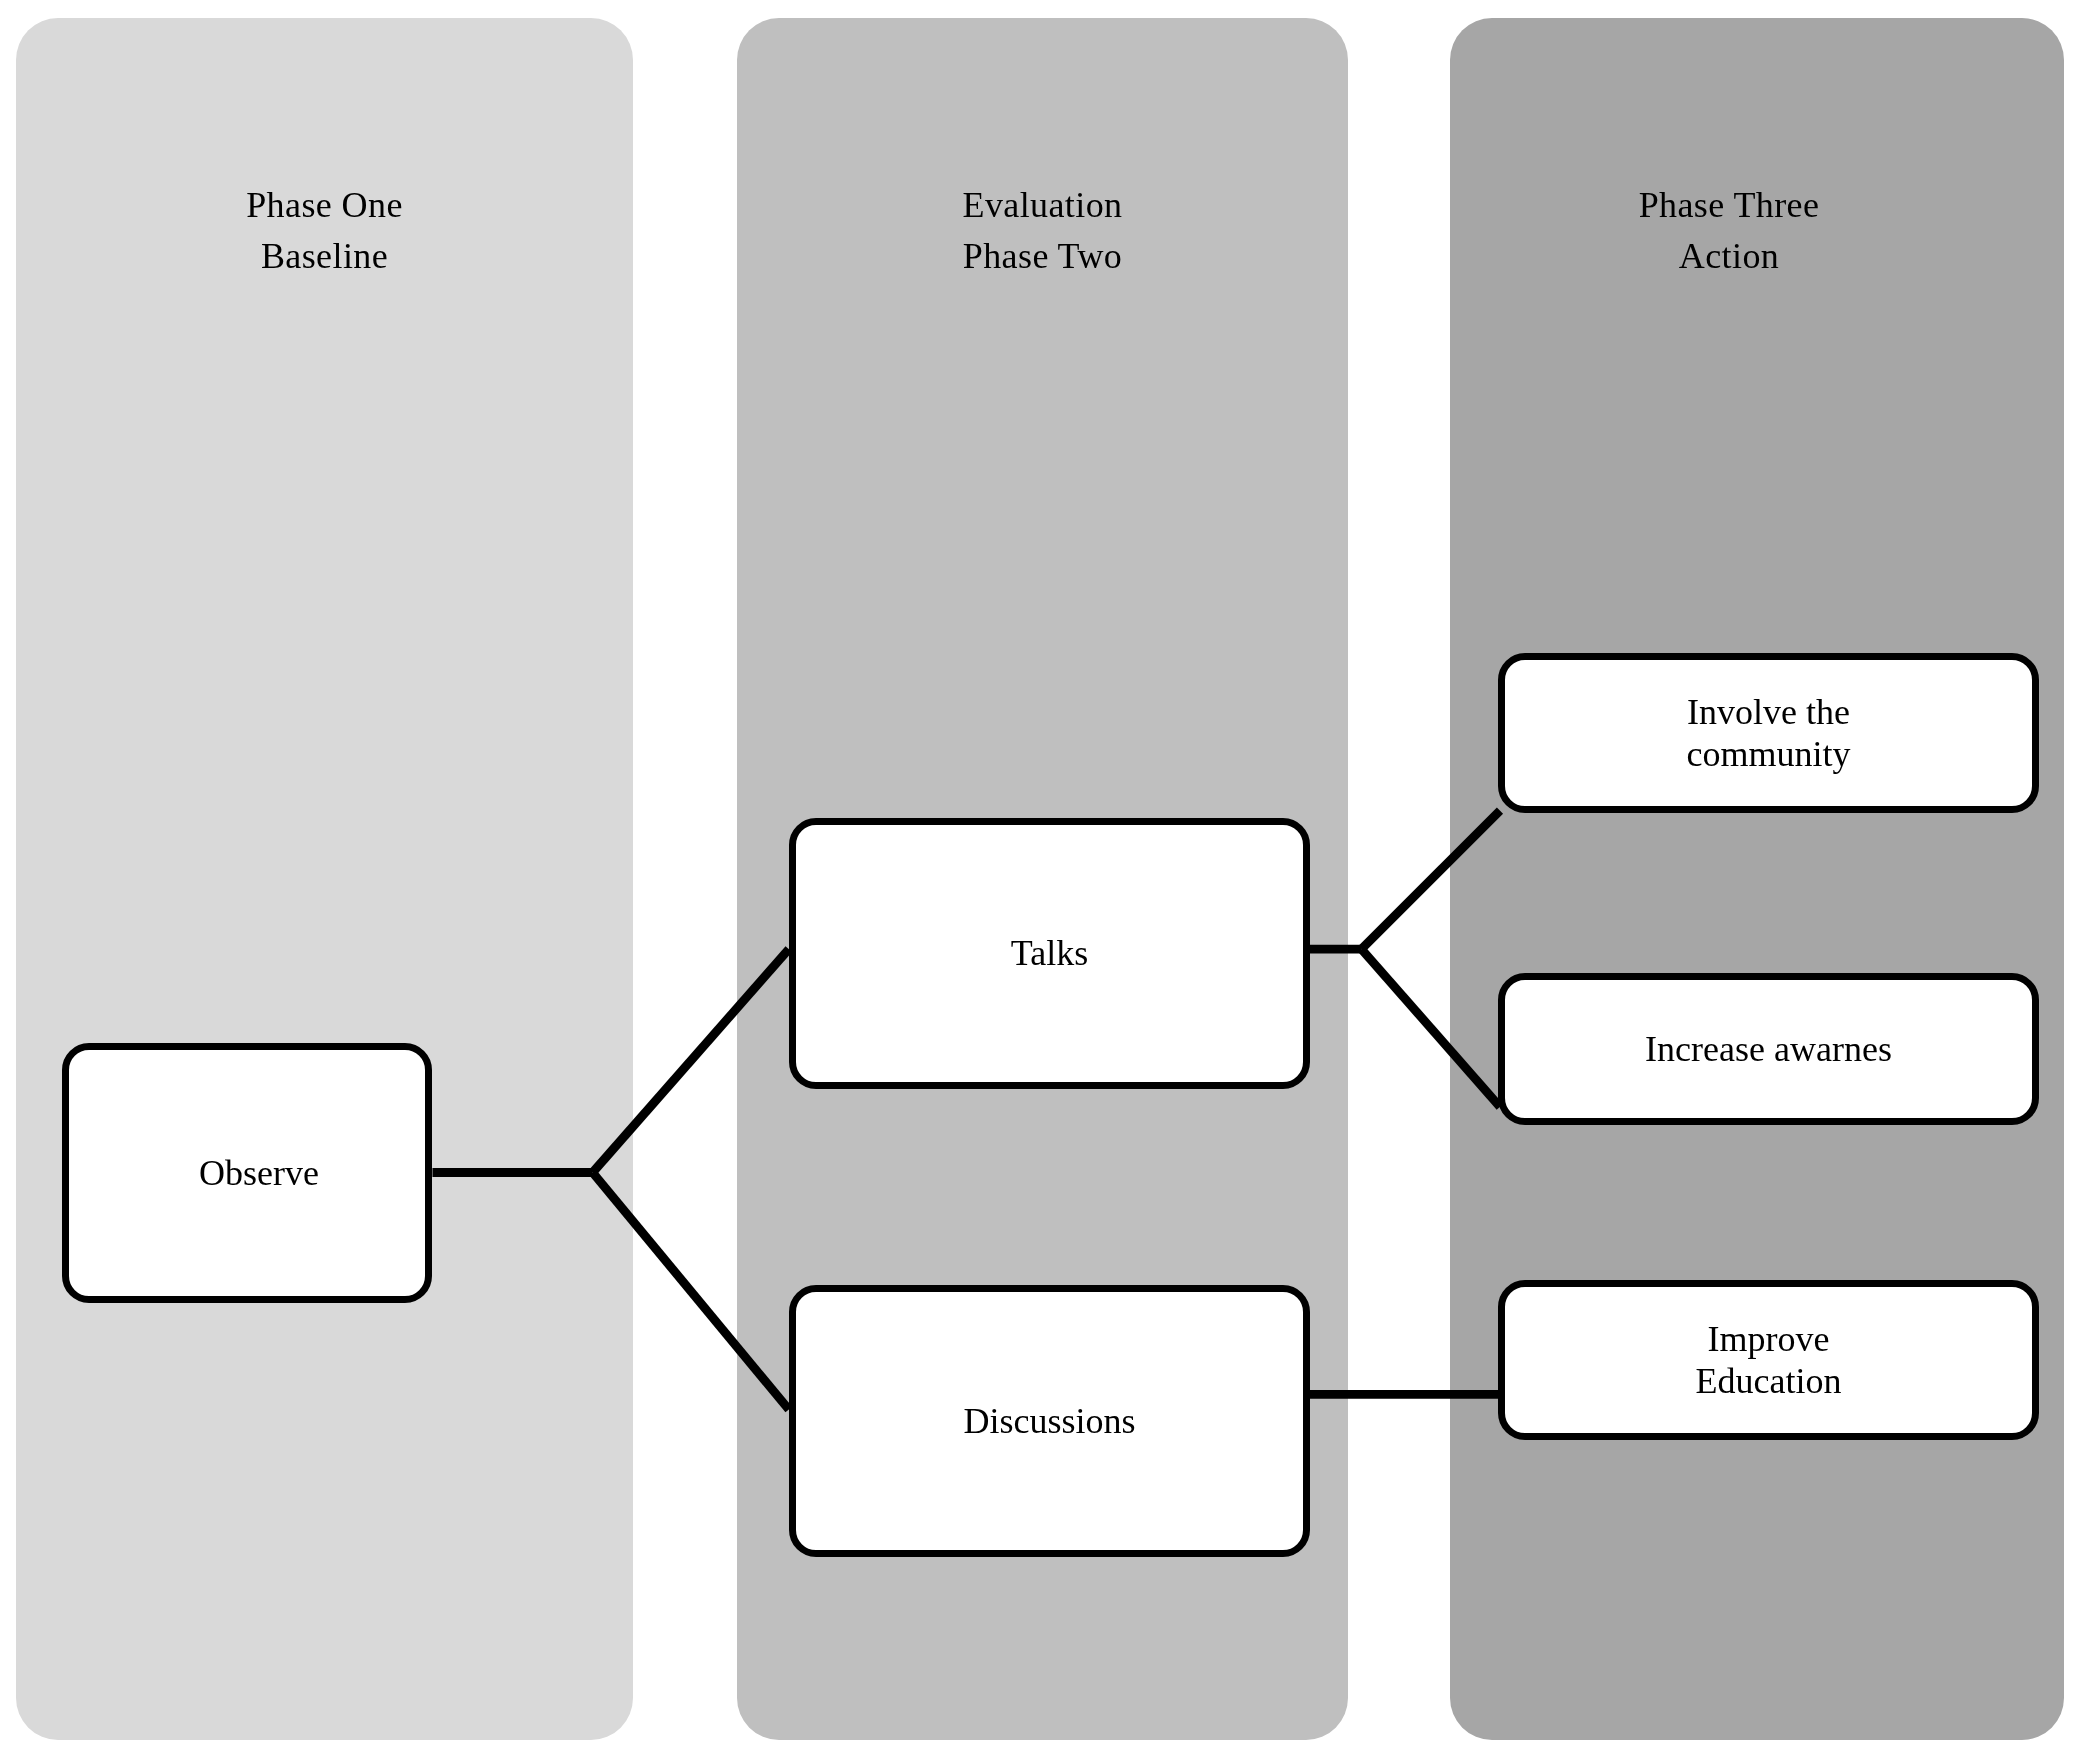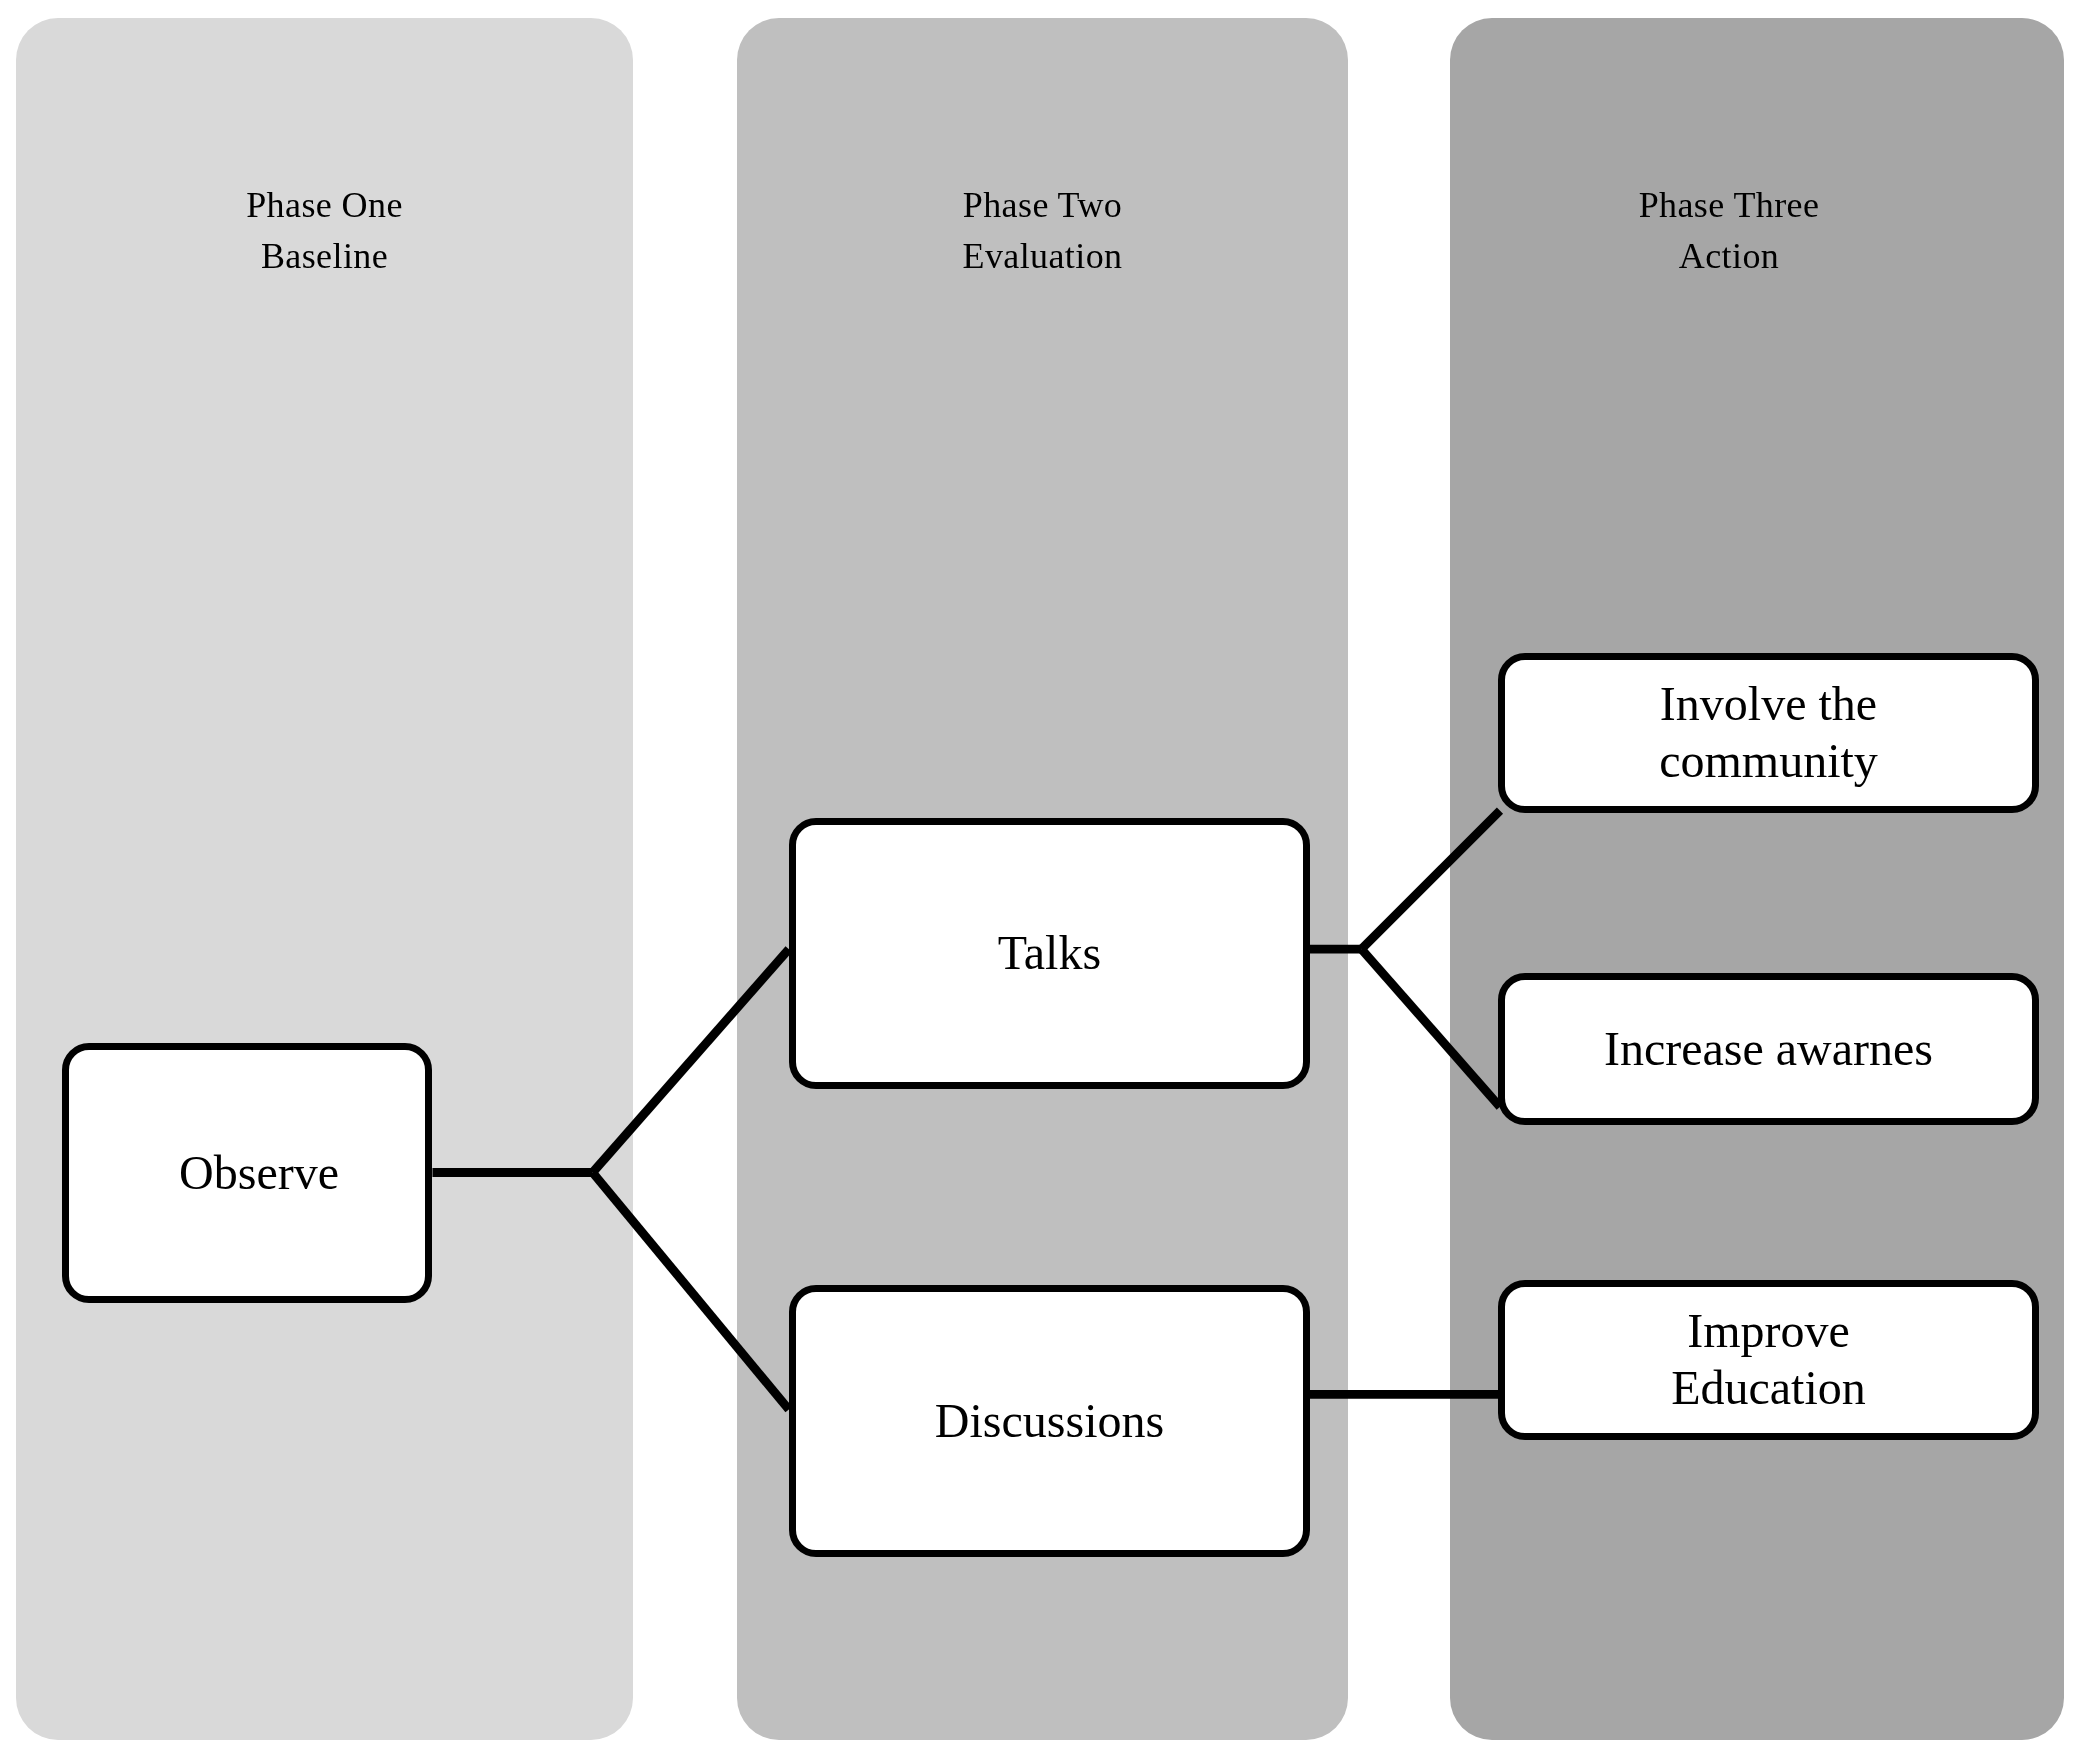--- a/index.html
+++ b/index.html
@@ -49,21 +49,21 @@
     position: absolute;
     background: #ffffff;
     border: 7.2px solid #000000;
     border-radius: 27px;
     box-sizing: border-box;
     display: flex;
     align-items: center;
     justify-content: center;
     text-align: center;
     color: #000000;
-    font-size: 48px;
+    font-size: 36px;
     line-height: 1.18;
   }
   .node .label { display: block; padding: 0 14.4px; }
 
   #node-observe   { left: 62px;   top: 1043px; width: 370px; height: 260px; padding-left: 24px; }
   #node-talks     { left: 789px;  top: 818px; width: 521px; height: 271px; }
   #node-discussions { left: 789px; top: 1285px; width: 521px; height: 272px; }
   #node-involve   { left: 1498px; top: 653px;  width: 541px; height: 159px; }
   #node-awarness  { left: 1498px; top: 973px; width: 541px; height: 159px; }
   #node-education { left: 1498px; top: 1280px; width: 541px; height: 159px; }
@@ -79,22 +79,22 @@
 
   <div class="band" id="band-1" style="background: rgb(217, 217, 217);"></div>
   <div class="band" id="band-2" style="background: rgb(191, 191, 191);"></div>
   <div class="band" id="band-3" style="background: rgb(166, 166, 166);"></div>
 
   <div class="band-header" id="header-1">
     <span class="line">Phase One</span>
     <span class="line">Baseline</span>
   </div>
   <div class="band-header" id="header-2">
+    <span class="line">Evaluation</span>
     <span class="line">Phase Two</span>
-    <span class="line">Evaluation</span>
   </div>
   <div class="band-header" id="header-3">
     <span class="line">Phase Three</span>
     <span class="line">Action</span>
   </div>
 
   <svg id="edges" viewBox="0 0 2606 2200">
     <g stroke="#000000" stroke-width="11" fill="none" stroke-linecap="butt">
       <path d="M 540 1464 L 740 1464"></path>
       <path d="M 740 1464 L 985 1185"></path>

